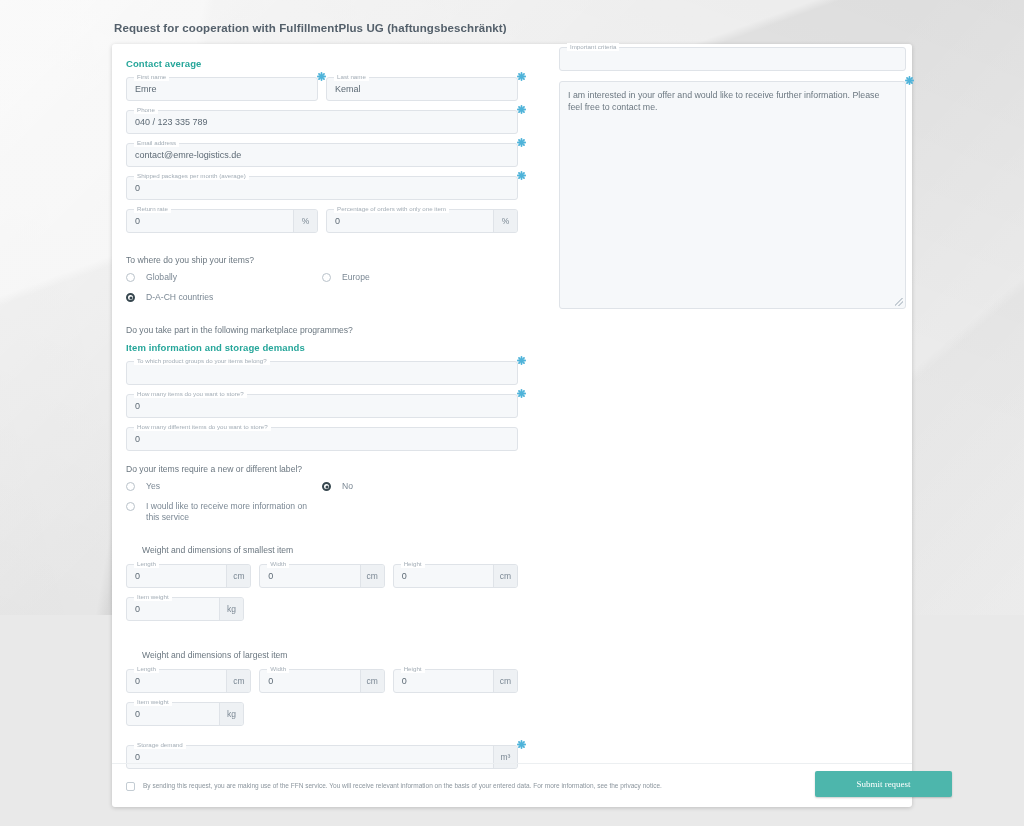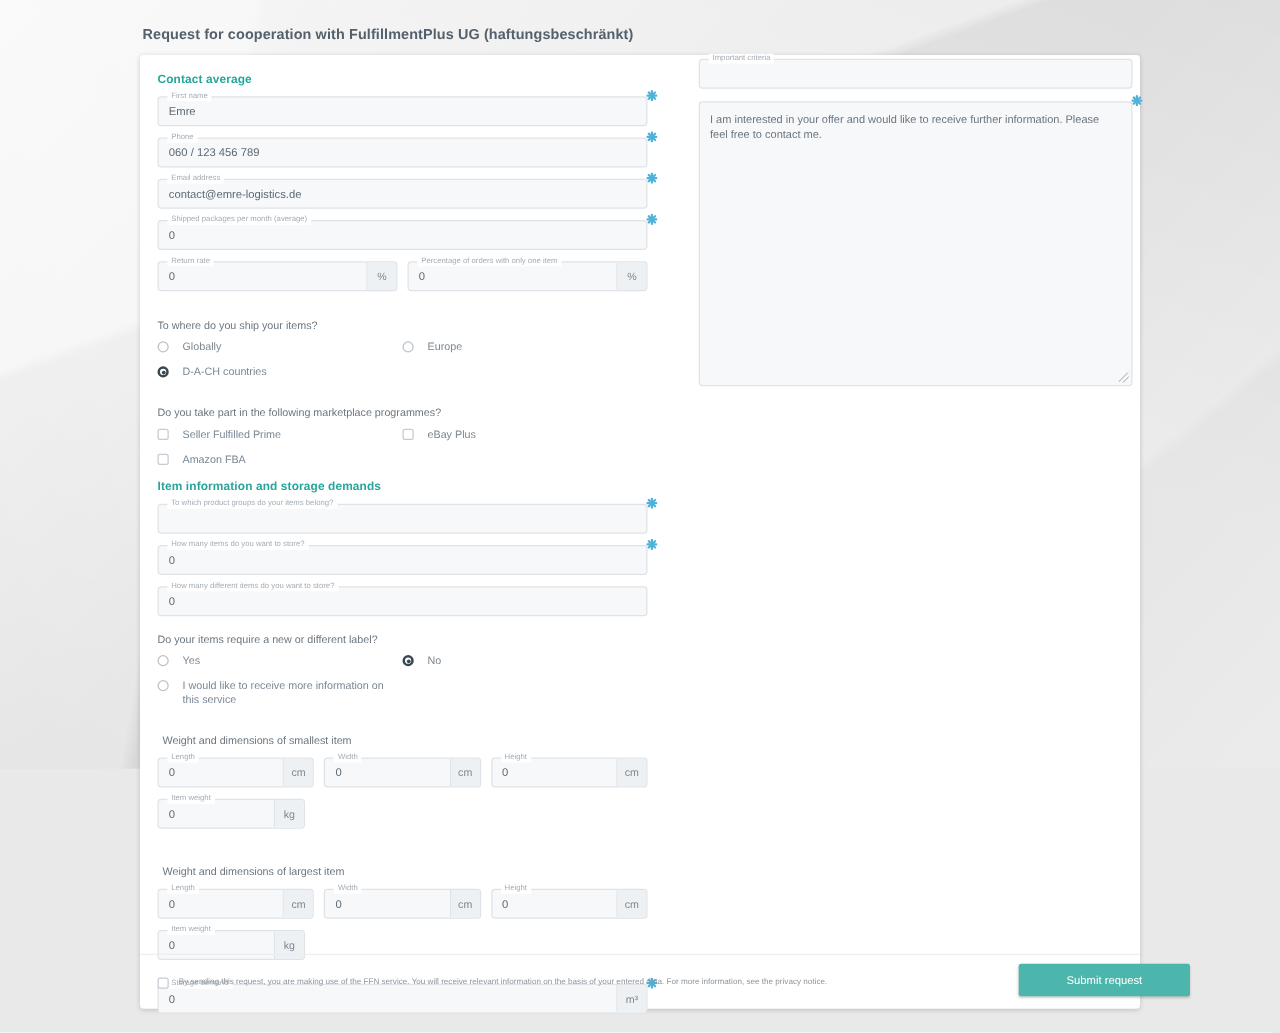--- a/index.html
+++ b/index.html
@@ -131,21 +131,21 @@
   }
   .cbox{
     flex:0 0 auto;
     width:9px; height:9px; margin-top:1px;
     border:1px solid #c3ccd3; border-radius:2px;
     background:#fff;
   }
 
   .subhead{
     font-size:8.6px; color:#6b7780;
-    margin:13px 0 9px 4px;
+    margin:13px 0 9px 16px;
   }
 
   
   .criteria-field{ position:relative; margin-bottom:10px; }
   .textarea-box{
     position:relative;
     border:1px solid #dfe3e8; border-radius:3px;
     background:#f6f8fa;
     height:228px;
   }
@@ -175,21 +175,21 @@
   }
   #submit-btn{
     position:absolute; right:-40px; top:-2px;
     width:137px; height:26px;
     background:#4db6ac; color:#ffffff;
     font-size:9px;
     display:flex; align-items:center; justify-content:center;
     border:none; border-radius:2px;
     box-shadow:0 1px 2px rgba(0,0,0,.2);
     cursor:pointer;
-    font-family:Liberation Sans, sans-serif;
+    font-family:Liberation Serif, serif;
   }
 </style>
 </head>
 <body>
 
 <div id="page">
   <div id="bg-texture"></div>
 
   <div id="page-title">Request for cooperation with FulfillmentPlus UG (haftungsbeschränkt)</div>
 
@@ -207,25 +207,39 @@
             <svg width="9" height="9" viewBox="0 0 10 10">
                 <g stroke="#4fb3d9" stroke-width="2" stroke-linecap="round">
                   <line x1="5" y1="1" x2="5" y2="9"></line>
                   <line x1="1" y1="5" x2="9" y2="5"></line>
                   <line x1="2.2" y1="2.2" x2="7.8" y2="7.8"></line>
                   <line x1="7.8" y1="2.2" x2="2.2" y2="7.8"></line>
                 </g>
               </svg>
           </span>
         </div>
+        <div class="field">
+          <span class="flabel">Last name</span>
+          <span class="fval">Kemal</span>
+          <span class="req-star">
+            <svg width="9" height="9" viewBox="0 0 10 10">
+                <g stroke="#4fb3d9" stroke-width="2" stroke-linecap="round">
+                  <line x1="5" y1="1" x2="5" y2="9"></line>
+                  <line x1="1" y1="5" x2="9" y2="5"></line>
+                  <line x1="2.2" y1="2.2" x2="7.8" y2="7.8"></line>
+                  <line x1="7.8" y1="2.2" x2="2.2" y2="7.8"></line>
+                </g>
+              </svg>
+          </span>
+        </div>
       </div>
 
       <div class="field">
         <span class="flabel">Phone</span>
-        <span class="fval">060 / 123 456 789</span>
+        <span class="fval">040 / 123 335 789</span>
         <span class="req-star">
           <svg width="9" height="9" viewBox="0 0 10 10">
               <g stroke="#4fb3d9" stroke-width="2" stroke-linecap="round">
                 <line x1="5" y1="1" x2="5" y2="9"></line>
                 <line x1="1" y1="5" x2="9" y2="5"></line>
                 <line x1="2.2" y1="2.2" x2="7.8" y2="7.8"></line>
                 <line x1="7.8" y1="2.2" x2="2.2" y2="7.8"></line>
               </g>
             </svg>
         </span>
@@ -285,34 +299,20 @@
           <span class="radio"></span>
           <span class="lbl">Europe</span>
         </div>
         <div class="opt full">
           <span class="radio checked"></span>
           <span class="lbl">D-A-CH countries</span>
         </div>
       </div>
 
       <div class="question">Do you take part in the following marketplace programmes?</div>
-      <div class="opts">
-        <div class="opt">
-          <span class="cbox"></span>
-          <span class="lbl">Seller Fulfilled Prime</span>
-        </div>
-        <div class="opt">
-          <span class="cbox"></span>
-          <span class="lbl">eBay Plus</span>
-        </div>
-        <div class="opt full">
-          <span class="cbox"></span>
-          <span class="lbl">Amazon FBA</span>
-        </div>
-      </div>
 
       <div class="section-head" style="margin-top:2px">Item information and storage demands</div>
 
       <div class="field">
         <span class="flabel">To which product groups do your items belong?</span>
         <span class="fval"></span>
         <span class="req-star">
           <svg width="9" height="9" viewBox="0 0 10 10">
               <g stroke="#4fb3d9" stroke-width="2" stroke-linecap="round">
                 <line x1="5" y1="1" x2="5" y2="9"></line>

